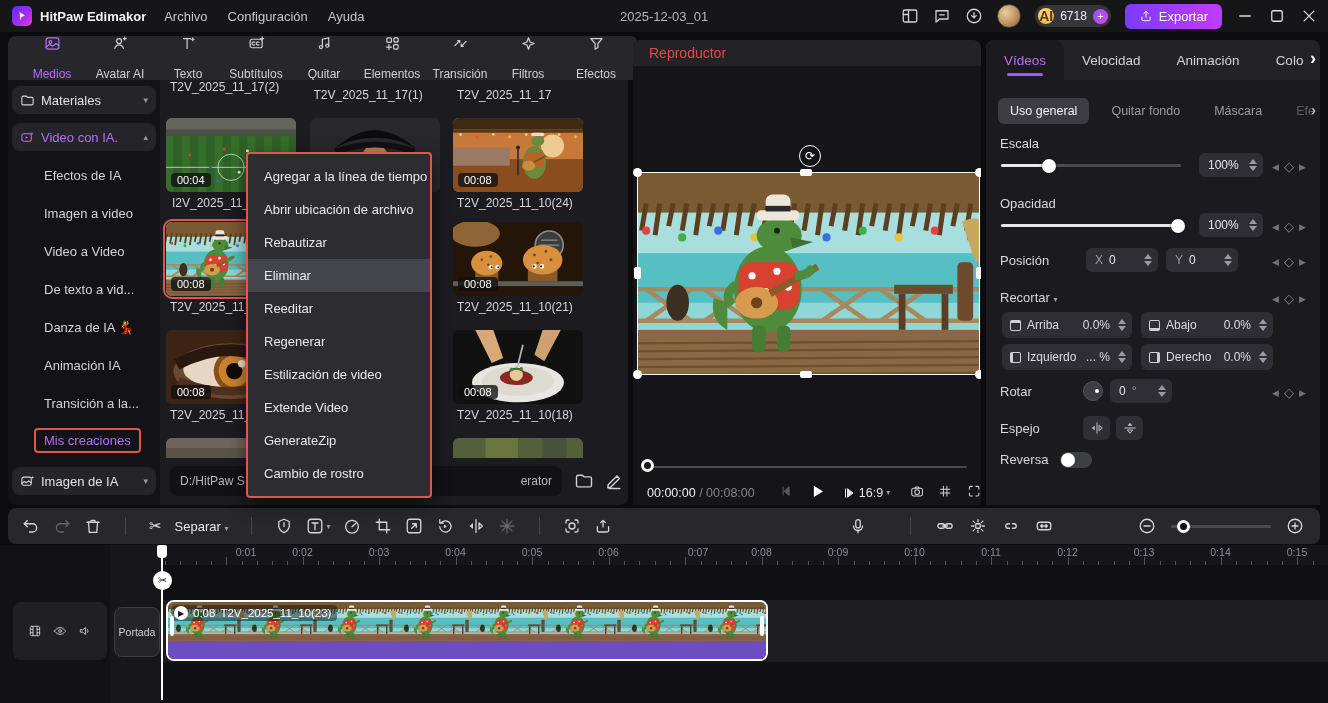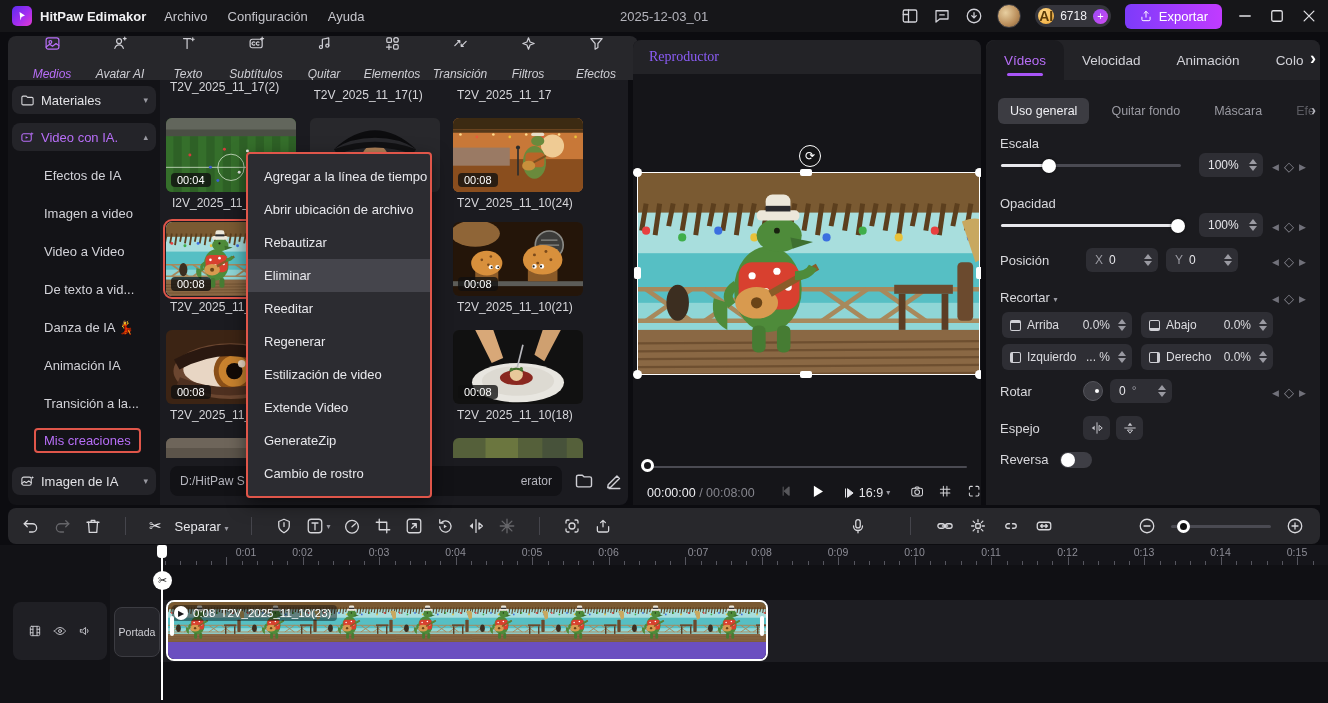--- a/index.html
+++ b/index.html
@@ -29,21 +29,21 @@
   .plusc{width:15px;height:15px;border-radius:50%;background:linear-gradient(135deg,#9a4bf7,#d04bf0);color:#fff;font-size:11px;
          display:flex;align-items:center;justify-content:center;line-height:1;}
   .export-btn{height:25px;padding:0 14px;border-radius:6px;display:flex;align-items:center;gap:6px;color:#fff;
          background:linear-gradient(90deg,#7d3bfa,#c13bff);font-size:13px;}
   .winbtn{width:18px;height:18px;color:#e2e2e6;}
 
   
   .main-nav{left:8px;top:36px;width:620px;height:44px;background:#27272b;border-radius:8px 8px 0 0;
             display:flex;align-items:center;padding-left:10px;gap:0;}
   .nav-item{display:flex;flex-direction:column;align-items:center;justify-content:center;gap:15px;
-            min-width:64px;padding:0 2px;color:#d2d2d8;font-style:italic;}
+            min-width:64px;padding:0 2px;color:#d2d2d8;}
   .nav-item .ic{width:17px;height:17px;}
   .nav-item span{font-size:12px;color:#cfcfd5;}
   .nav-item.active span{color:#b76ef7;}
   .nav-item.active{color:#b76ef7;}
 
   
   .sidebar{left:8px;top:80px;width:152px;height:425px;background:#131317;border-radius:0 0 0 8px;}
   .sb-group{position:absolute;left:4px;width:144px;height:28px;background:#242429;border-radius:8px;
             display:flex;align-items:center;padding:0 8px;box-sizing:border-box;gap:6px;}
   .sb-group .ic{width:15px;height:15px;}
@@ -66,21 +66,21 @@
   .path-ic{position:absolute;width:20px;height:20px;color:#cfcfd5;top:391px;}
 
   
   .ctx{left:246px;top:152px;width:182px;background:#2c2c31;border:2px solid #e0564a;border-radius:4px;
        box-shadow:0 6px 18px rgba(0,0,0,.5);z-index:30;padding:6px 0;}
   .ctx-item{height:33px;display:flex;align-items:center;padding-left:16px;font-size:13px;color:#e8e8ec;white-space:nowrap;}
   .ctx-item.active{background:#45454c;}
 
   
   .player{left:633px;top:40px;width:348px;height:465px;background:#151519;border-radius:8px 8px 0 0;overflow:hidden;}
-  .pl-head{height:34px;background:#232327;display:flex;align-items:center;padding-left:16px;color:#8b5cf6;font-size:14px;font-family:Liberation Serif, serif;}
+  .pl-head{height:26px;background:#232327;display:flex;align-items:center;padding-left:16px;color:#ef4444;font-size:14px;}
   .preview{position:absolute;left:4px;top:132px;width:343px;height:203px;overflow:hidden;}
   .preview svg{width:100%;height:100%;display:block;}
   .selbox{position:absolute;left:4px;top:132px;width:343px;height:203px;border:1.5px solid #fff;box-sizing:border-box;pointer-events:none;}
   .handle{position:absolute;background:#fff;}
   .h-c{width:9px;height:9px;border-radius:50%;}
   .h-e{width:12px;height:7px;border-radius:2px;}
   .h-ev{width:7px;height:12px;border-radius:2px;}
   .rot-handle{position:absolute;left:166px;top:105px;width:20px;height:20px;border-radius:50%;background:rgba(20,20,22,.7);
         border:1.5px solid #fff;color:#fff;display:flex;align-items:center;justify-content:center;font-size:12px;}
   .seek{position:absolute;left:14px;top:426px;width:320px;height:2px;background:#4a4a52;border-radius:2px;}

